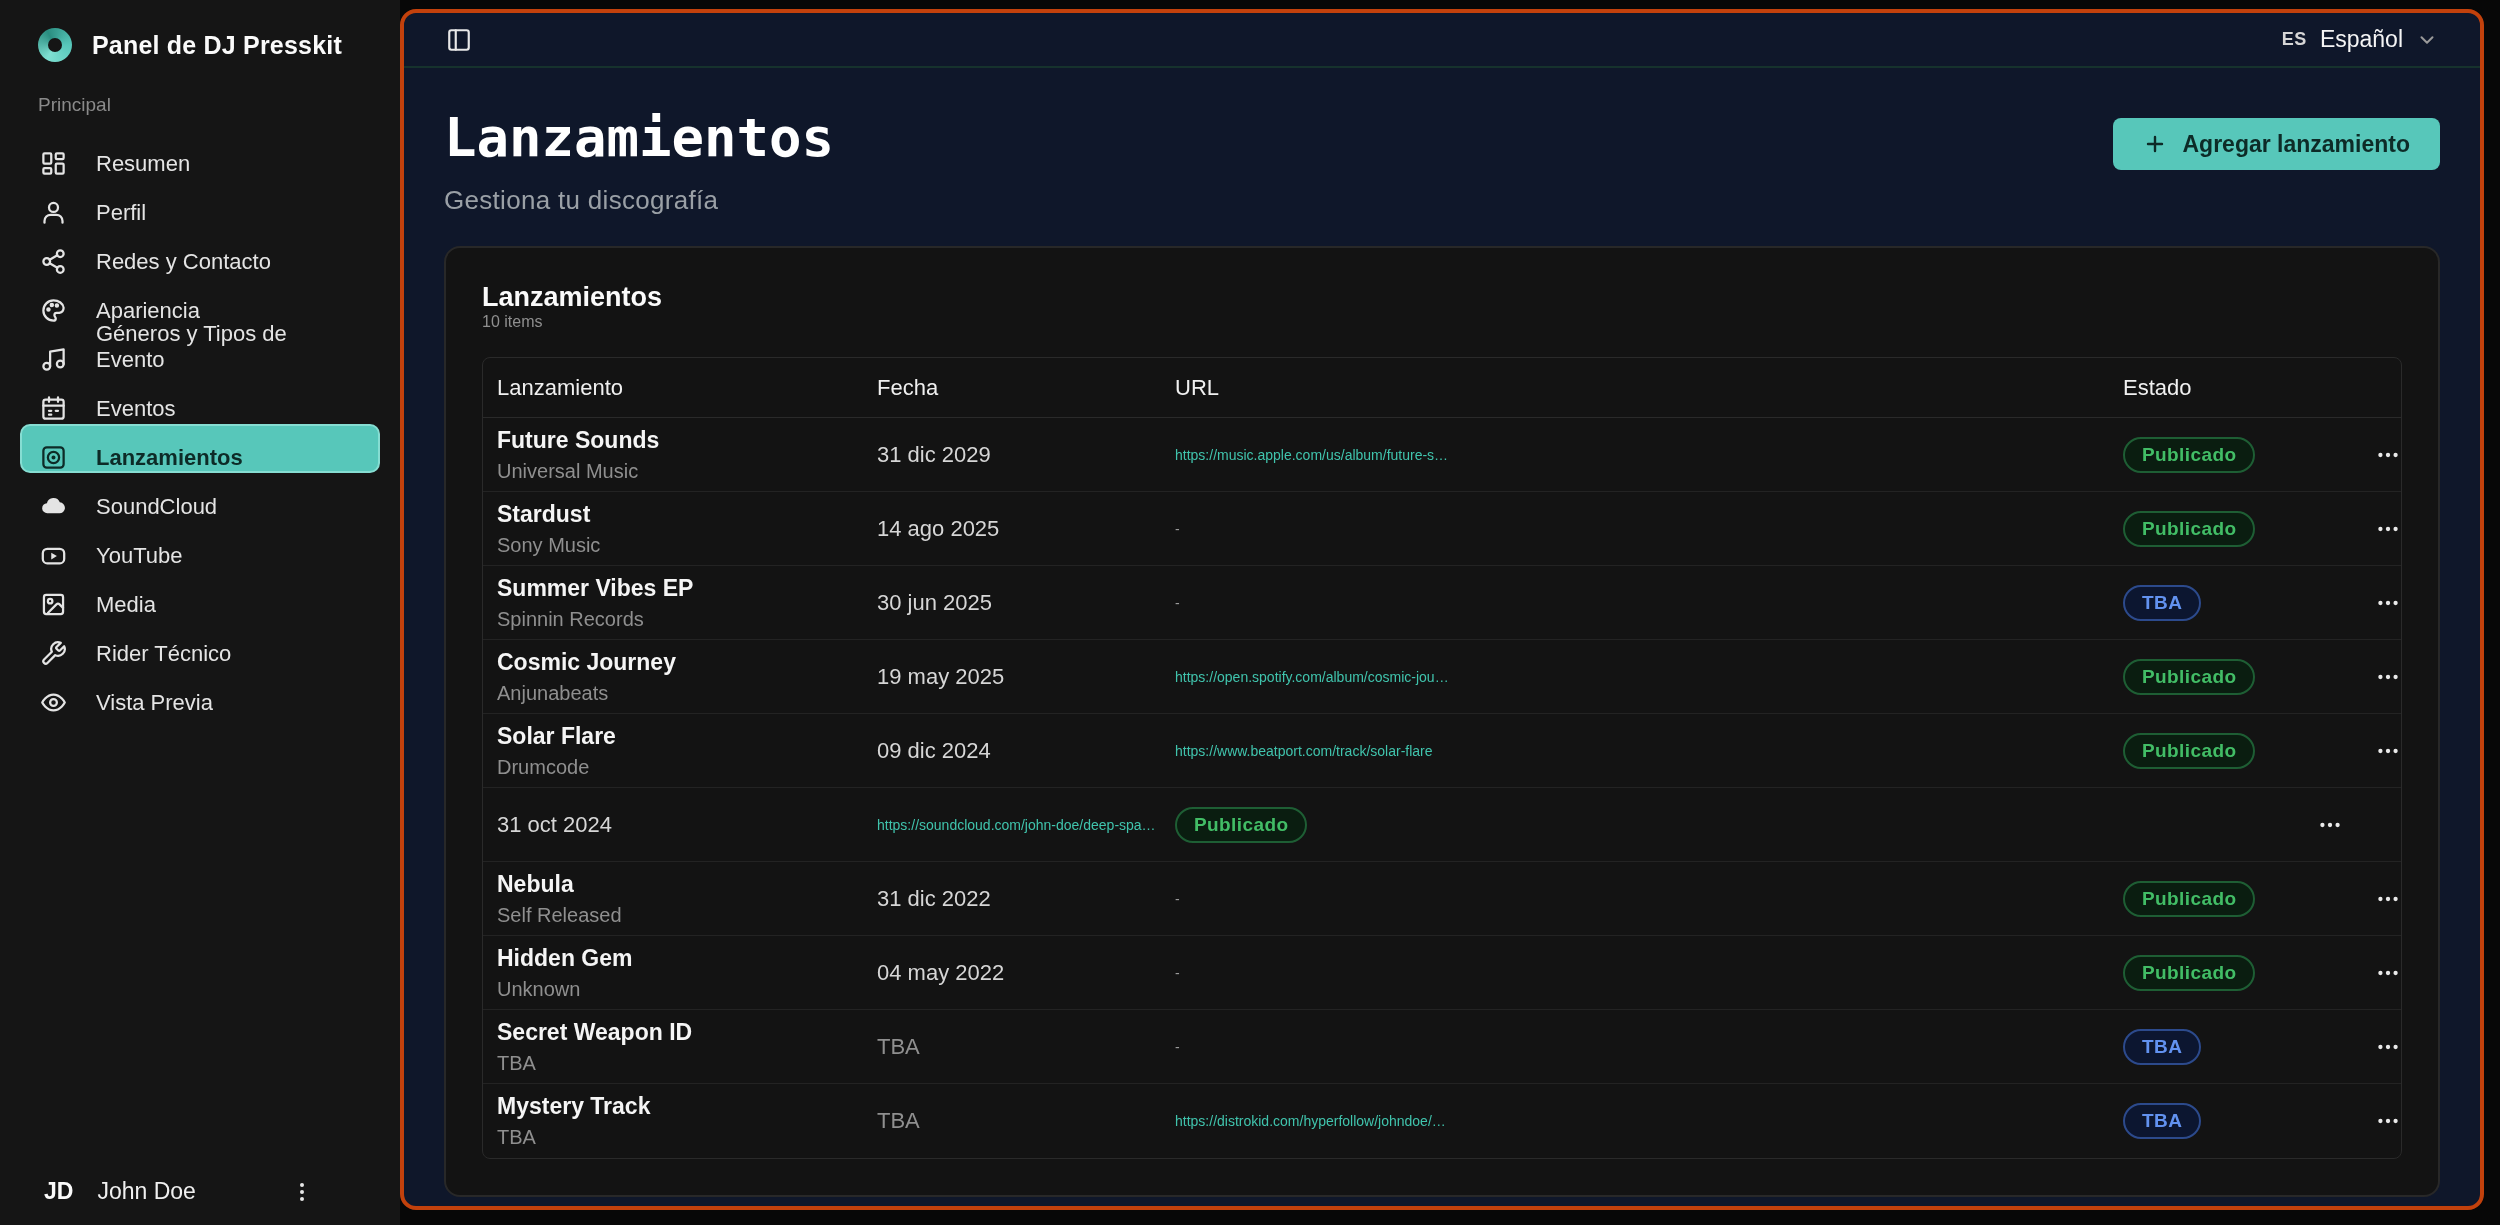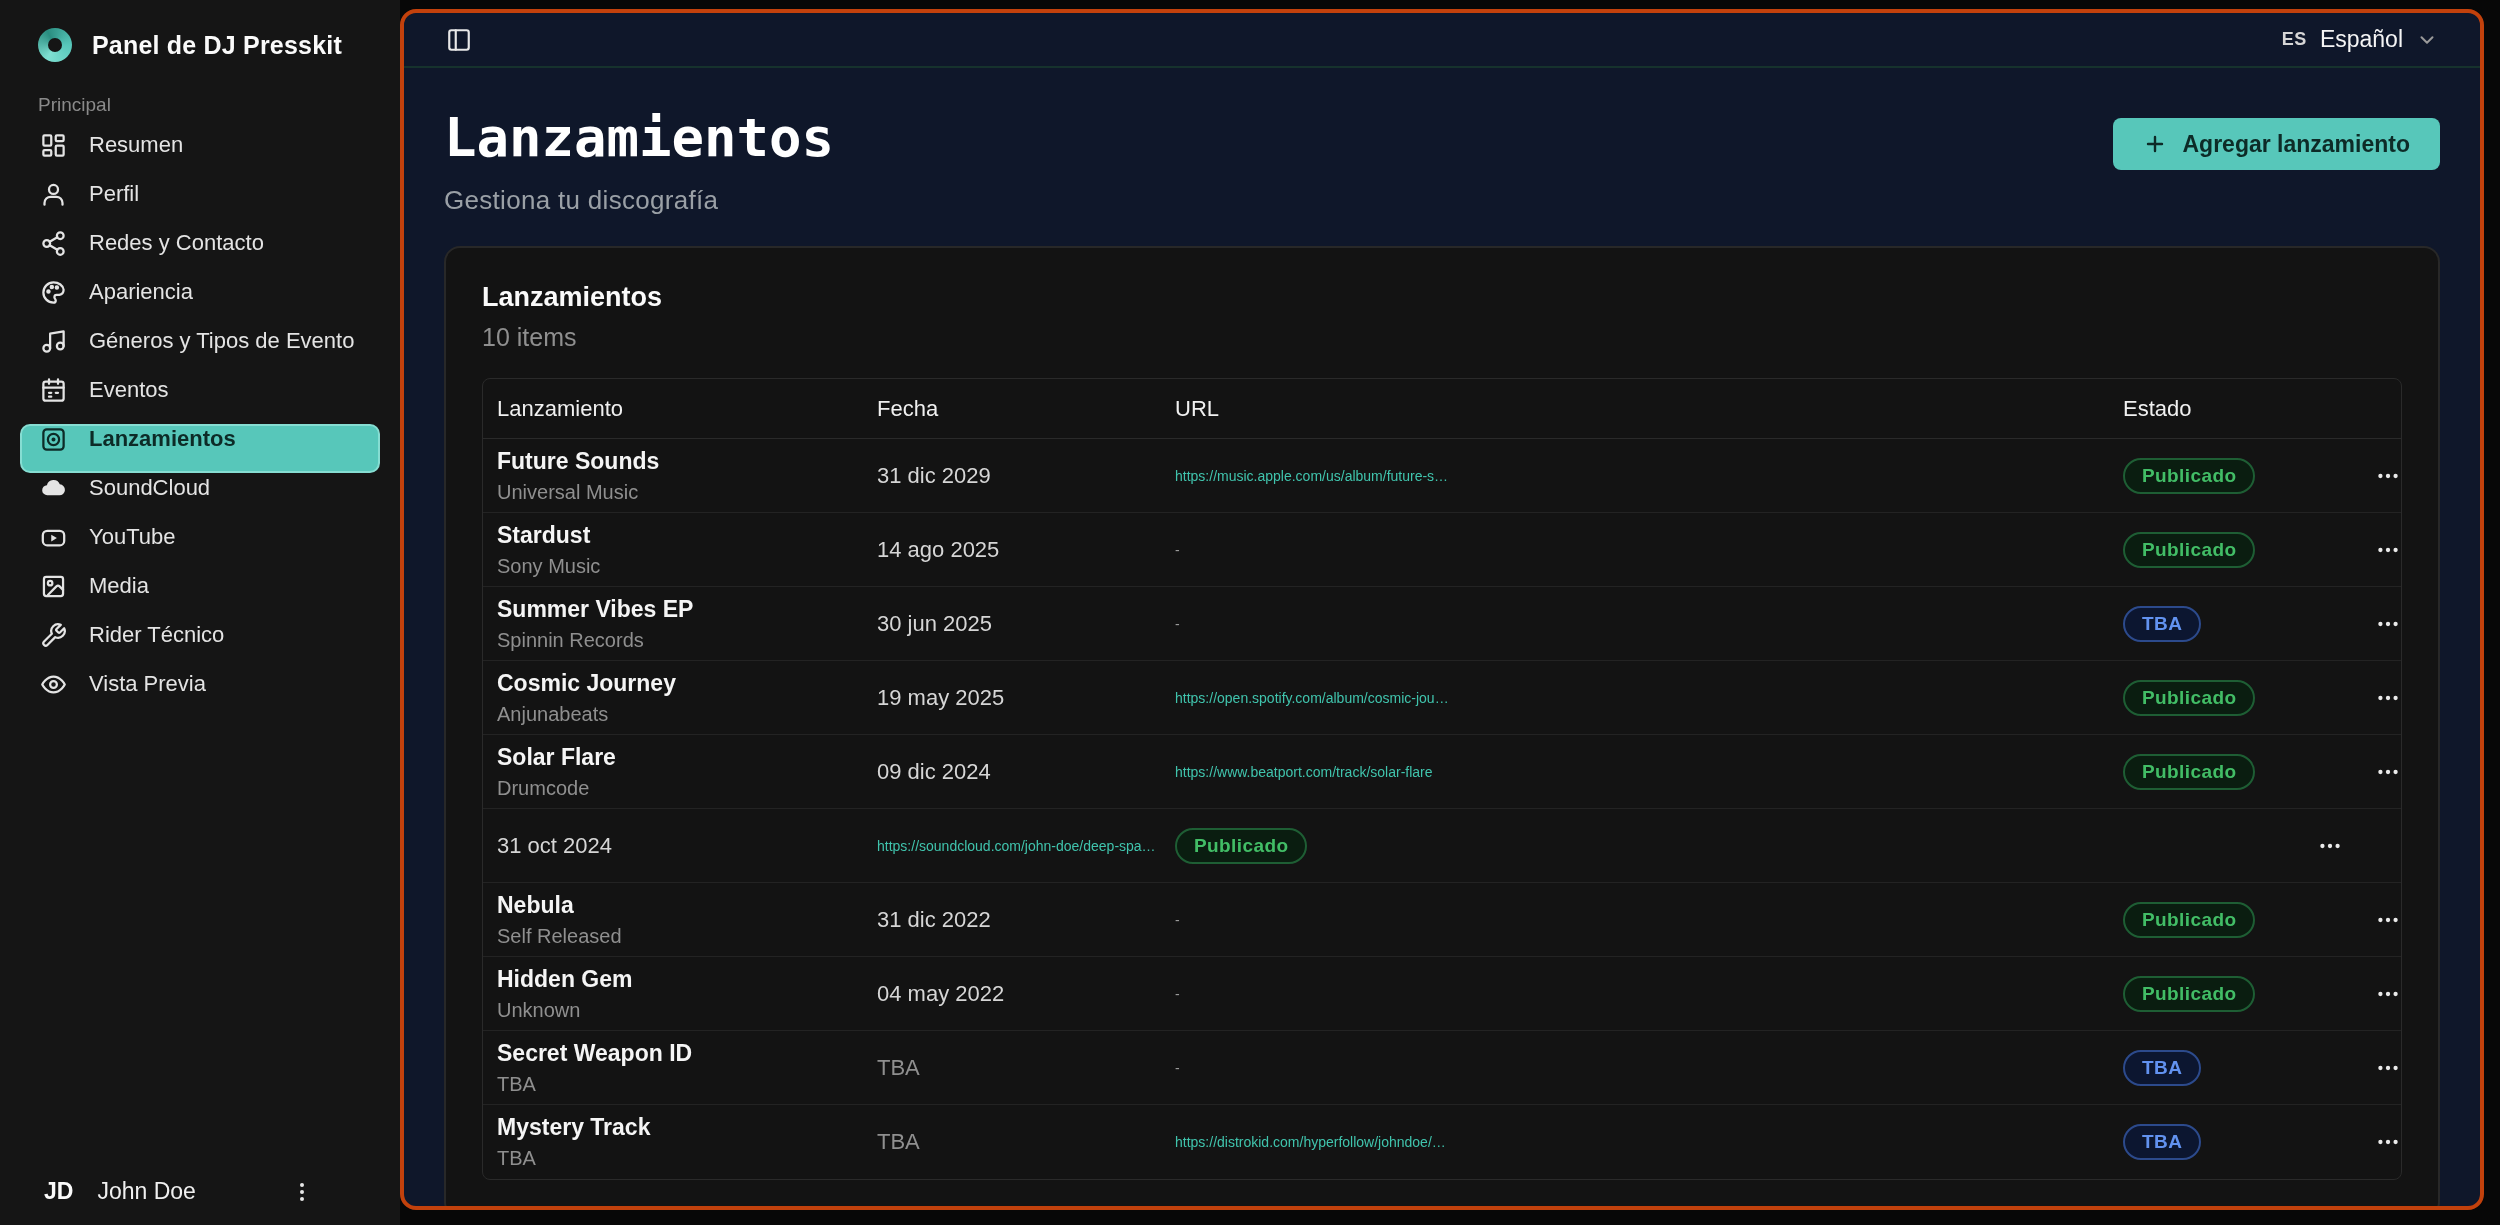--- a/index.html
+++ b/index.html
@@ -25,21 +25,21 @@
   }
   .logo-mark::after {
     content:""; position:absolute; left:10px; top:10px; width:14px; height:14px;
     border-radius:50%; background:#151515;
   }
   .logo-title { font-size:25px; font-weight:700; color:#fafafa; letter-spacing:.2px; }
 
   .nav-section { padding:14px 20px 0 20px; }
   .nav-section-label { font-size:19px; color:#8a8a8a; padding:0 18px 14px 18px; font-weight:400; }
   .nav-item {
-    display:flex; align-items:flex-start; gap:22px; height:49px; padding:0 18px;
+    display:flex; align-items:flex-end; gap:29px; height:49px; padding:0 18px;
     border-radius:10px; font-size:22px; color:#e4e4e4; cursor:pointer;
     border:2px solid transparent;
   }
   .nav-item .nav-icon { width:27px; height:27px; display:flex; align-items:center; justify-content:center; }
   .nav-item .nav-icon svg { width:27px; height:27px; }
   .nav-item.active {
     background:var(--accent, #57c7ba);
     border-color:#86ddd2;
     color:#0d2b27; font-weight:600;
   }
@@ -85,21 +85,21 @@
     font-family:"Liberation Sans", sans-serif;
   }
   .add-btn svg { width:24px; height:24px; }
 
   
   .card {
     margin-top:30px; background:#131313; border:2px solid #282828;
     border-radius:16px; padding:34px 36px 36px 36px;
   }
   .card-title { font-size:27px; font-weight:700; color:#fafafa; }
-  .card-count { margin-top:10px; font-size:25px; color:#8f8f8f; }
+  .card-count { font-size:16px; color:#8f8f8f; }
 
   .table-wrap { margin-top:26px; border:1px solid #2a2a2a; border-radius:8px; }
   .thead, .trow {
     display:grid;
     grid-template-columns:380px 298px 948px 252px 1fr;
     align-items:center;
   }
   .thead {
     height:60px; border-bottom:1px solid #2a2a2a;
     font-size:22px; font-weight:500; color:#f0f0f0;

